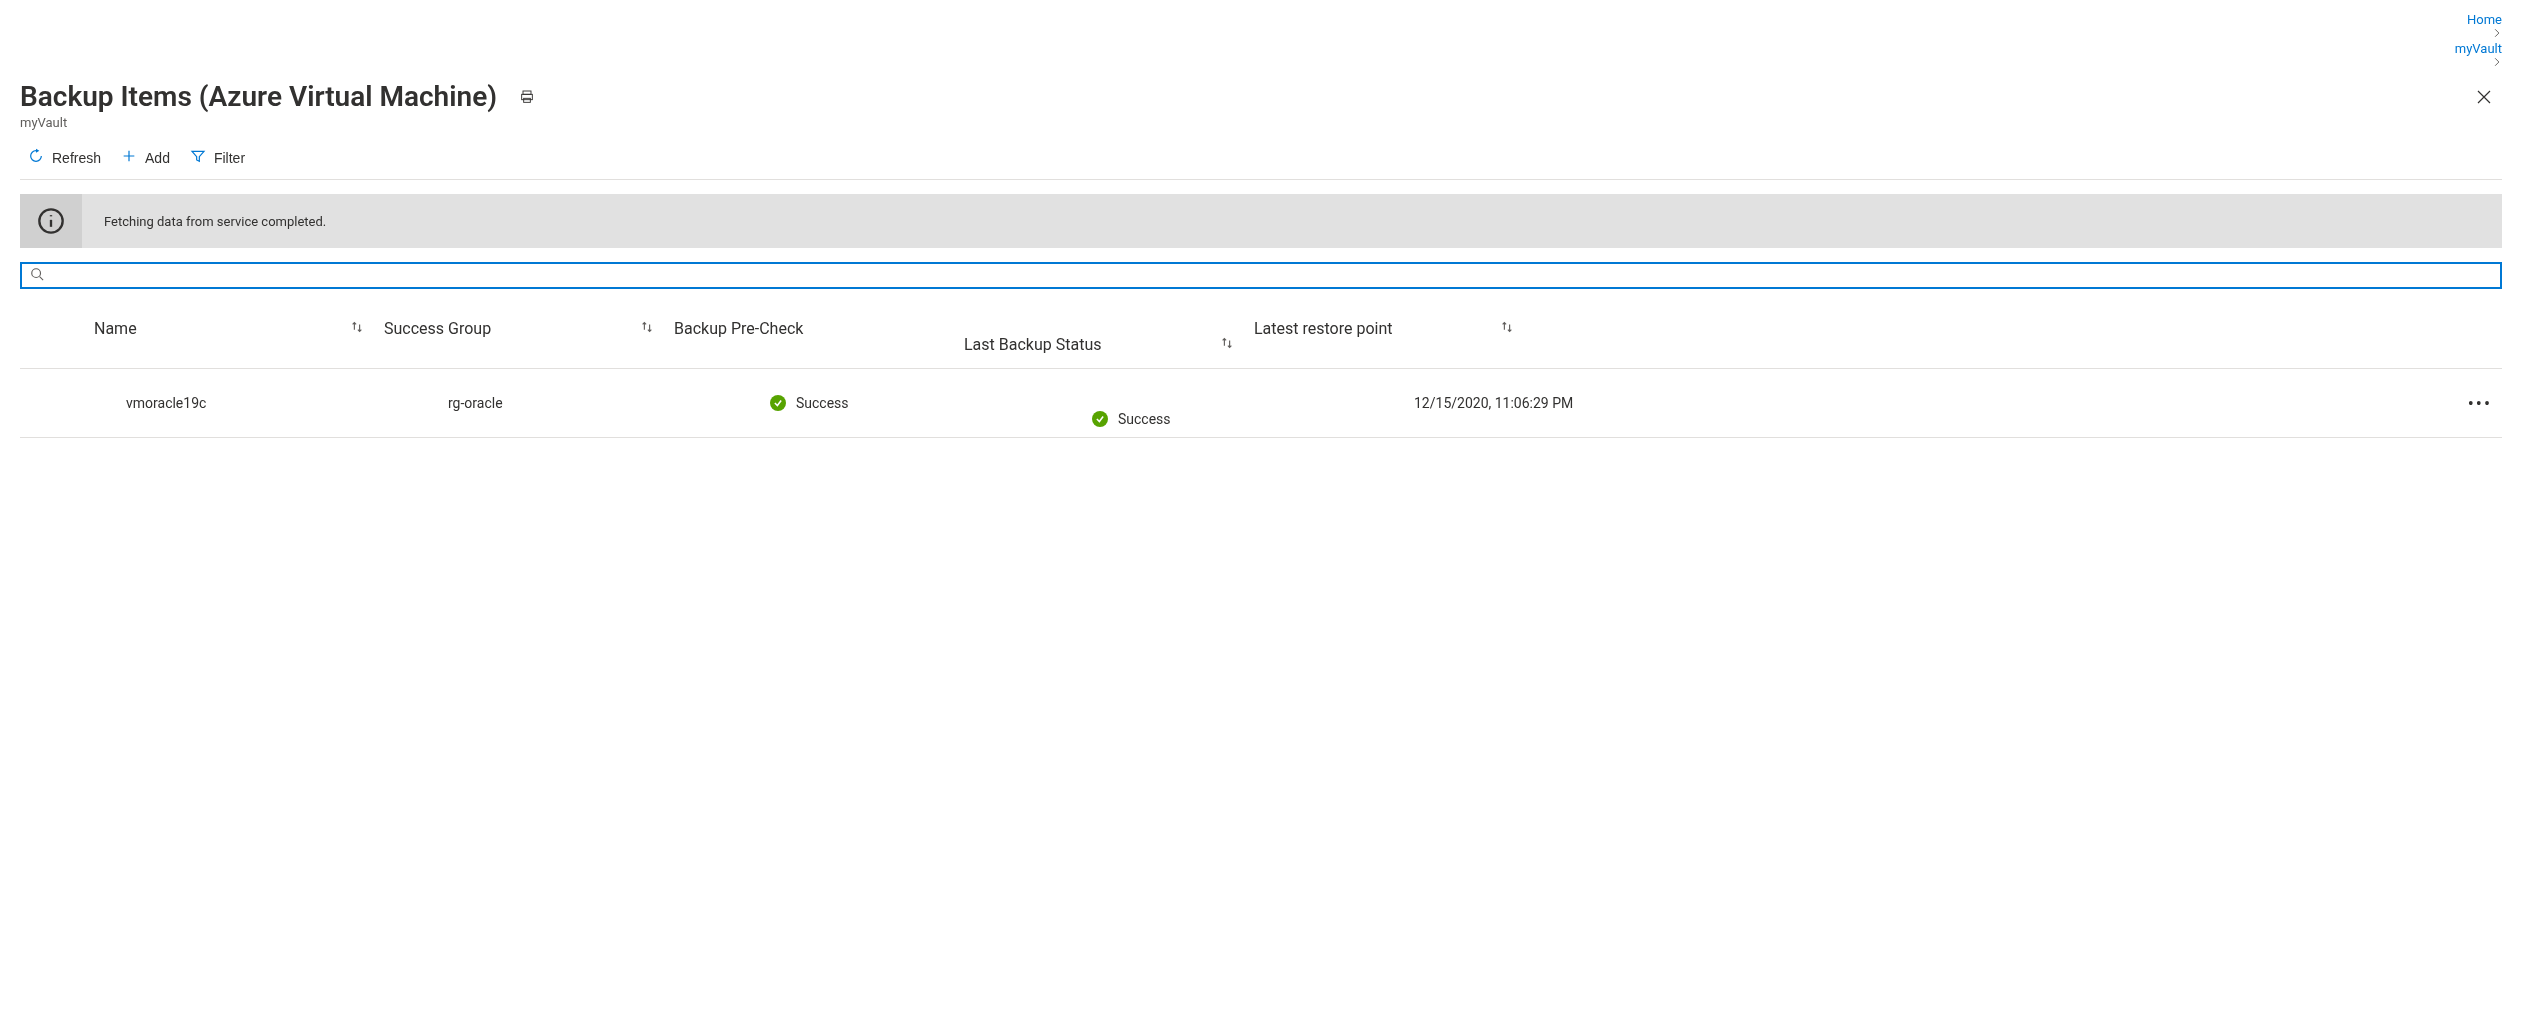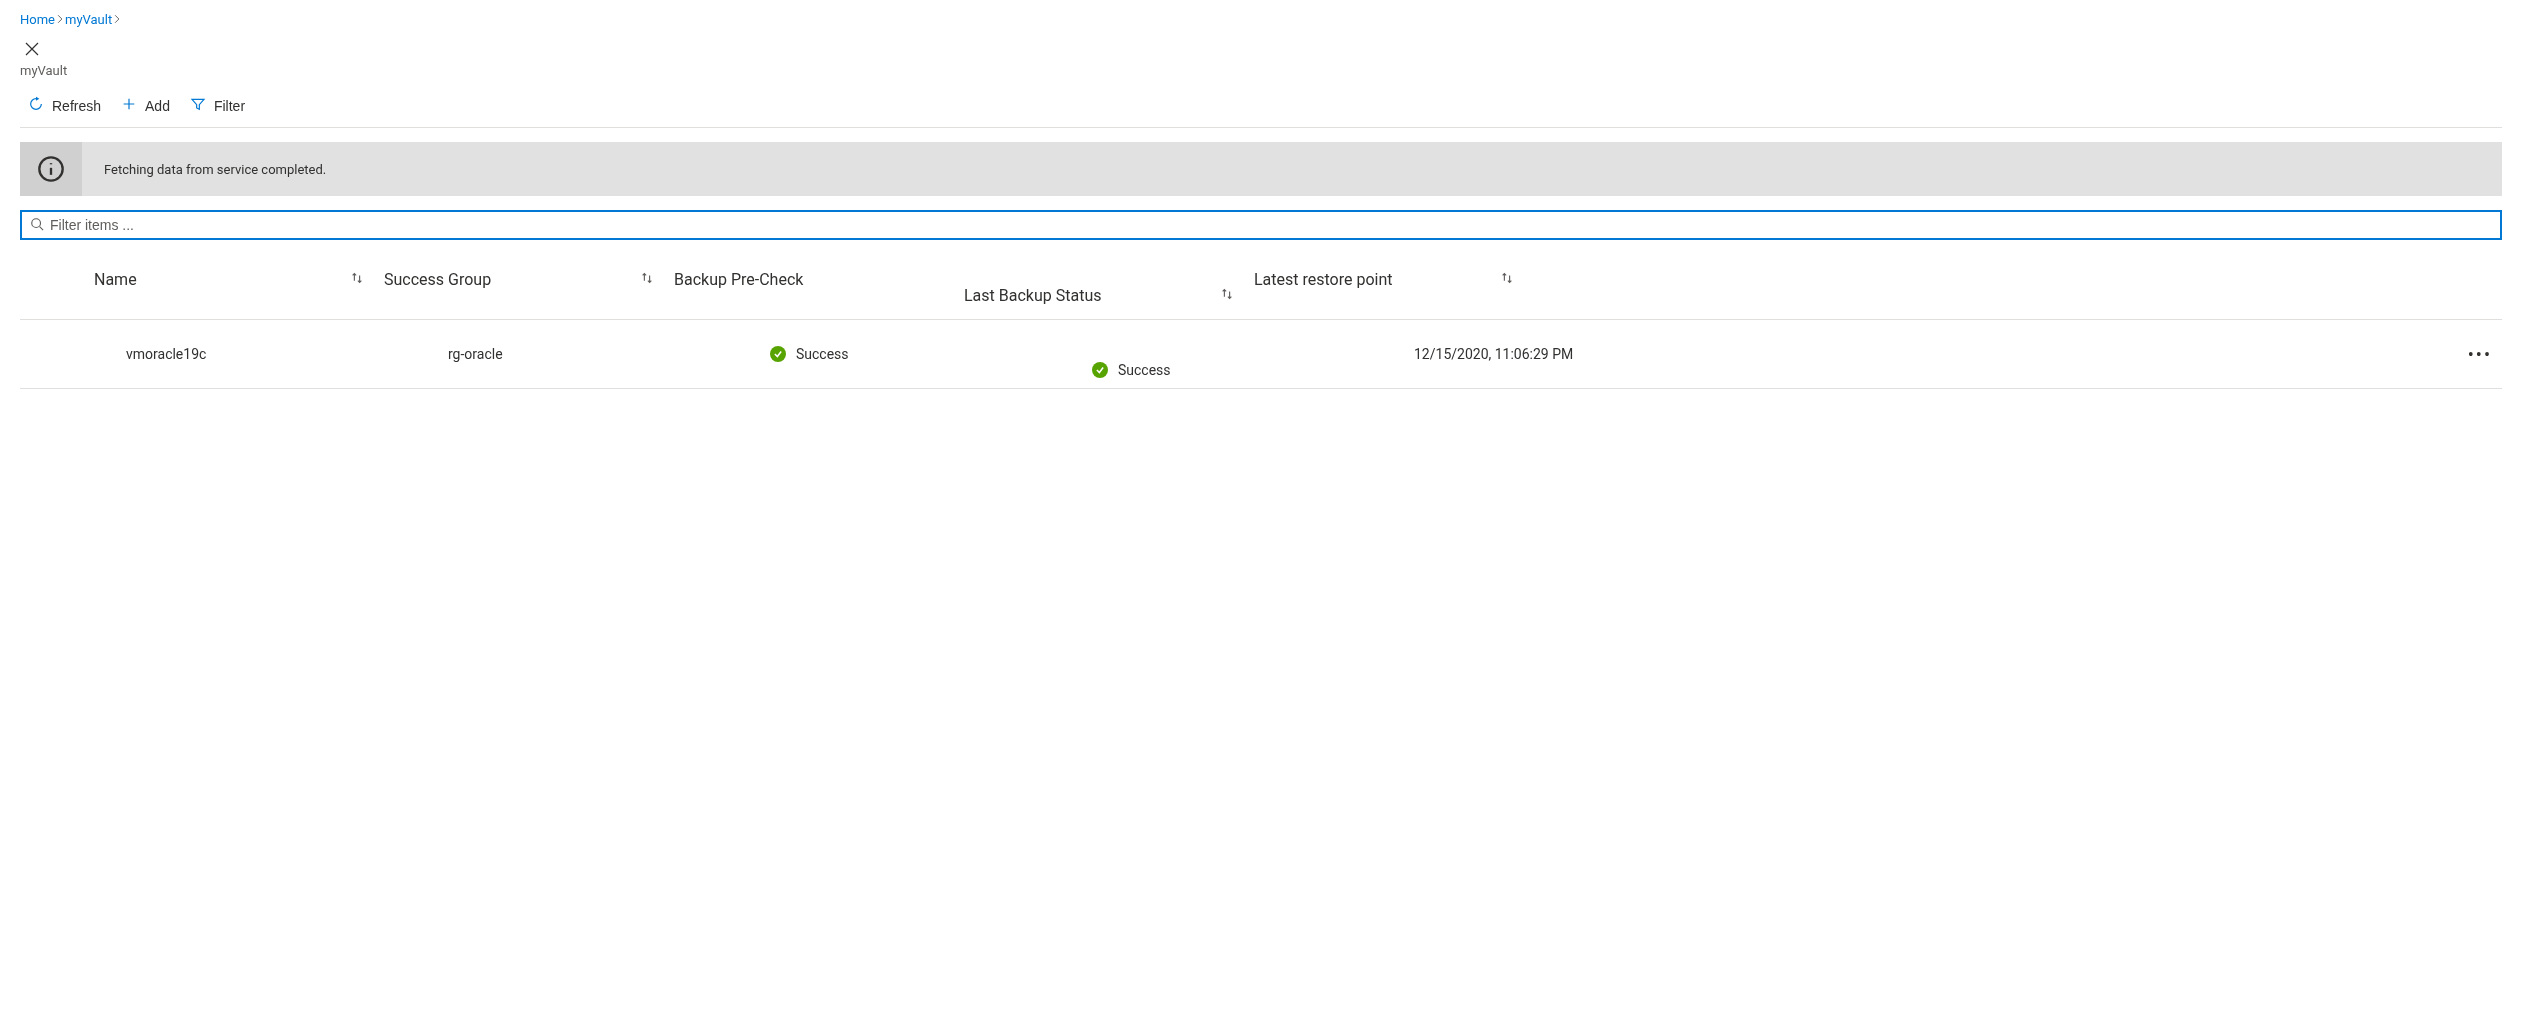--- a/index.html
+++ b/index.html
@@ -9,20 +9,21 @@
     color: #323130;
     background: #ffffff;
     width: 2522px;
   }
   .page { padding: 0 20px 20px 20px; }
   .breadcrumb {
     display: flex;
     align-items: flex-end;
     padding: 12px 0 8px 0;
     font-size: 13px;
+    flex-direction: column;
   }
   .breadcrumb a { color: #0078d4; text-decoration: none; cursor: pointer; }
   .breadcrumb .sep { color: #605e5c; font-size: 12px; }
   .title-row {
     display: flex;
     align-items: center;
     justify-content: space-between;
     padding: 2px 0 0 0;
   }
   .title-left { display: flex; align-items: center; gap: 18px; }
@@ -109,20 +110,30 @@
     </span>
     <a>myVault</a>
     <span class="sep">
       <svg viewBox="0 0 16 16" width="10" height="10">
           <path d="M5 2 L11 8 L5 14" fill="none" stroke="#605e5c" stroke-width="1.5"></path>
         </svg>
     </span>
   </nav>
 
   <div class="title-row">
+    <div class="title-left">
+      <h1 class="page-title">Backup Items (Azure Virtual Machine)</h1>
+      <button class="icon-btn print-btn">
+        <svg viewBox="0 0 24 24" fill="none" stroke="#323130" stroke-width="1.4">
+          <rect x="6" y="3" width="12" height="5"></rect>
+          <rect x="4" y="8" width="16" height="8"></rect>
+          <rect x="7" y="14" width="10" height="6"></rect>
+        </svg>
+      </button>
+    </div>
     <button class="icon-btn close-btn">
       <svg viewBox="0 0 16 16">
           <path d="M2 2 L14 14 M14 2 L2 14" stroke="#323130" stroke-width="1.2"></path>
         </svg>
     </button>
   </div>
   <div class="subtitle">myVault</div>
 
   <div class="toolbar">
     <button class="tool-item">
@@ -163,21 +174,20 @@
     <span>Fetching data from service completed.</span>
   </div>
 
   <div class="filter-wrap">
     <span>
       <svg viewBox="0 0 16 16" fill="none" stroke="#605e5c" stroke-width="1.3">
         <circle cx="7" cy="7" r="5"></circle>
           <line x1="11" y1="11" x2="15" y2="15"></line>
       </svg>
     </span>
-    <input class="filter-input" placeholder="Filter items ..." style="">
   </div>
 
   <div class="table-header">
     <div class="col-lead"></div>
     <div class="col-name">
       <span>Name</span>
       <span>
         <svg class="sort-icon" viewBox="0 0 16 16" fill="none" stroke="#605e5c" stroke-width="1.3">
             <path d="M5 11 V3 M3 5 L5 3 L7 5"></path>
             <path d="M11 5 V13 M9 11 L11 13 L13 11"></path>

